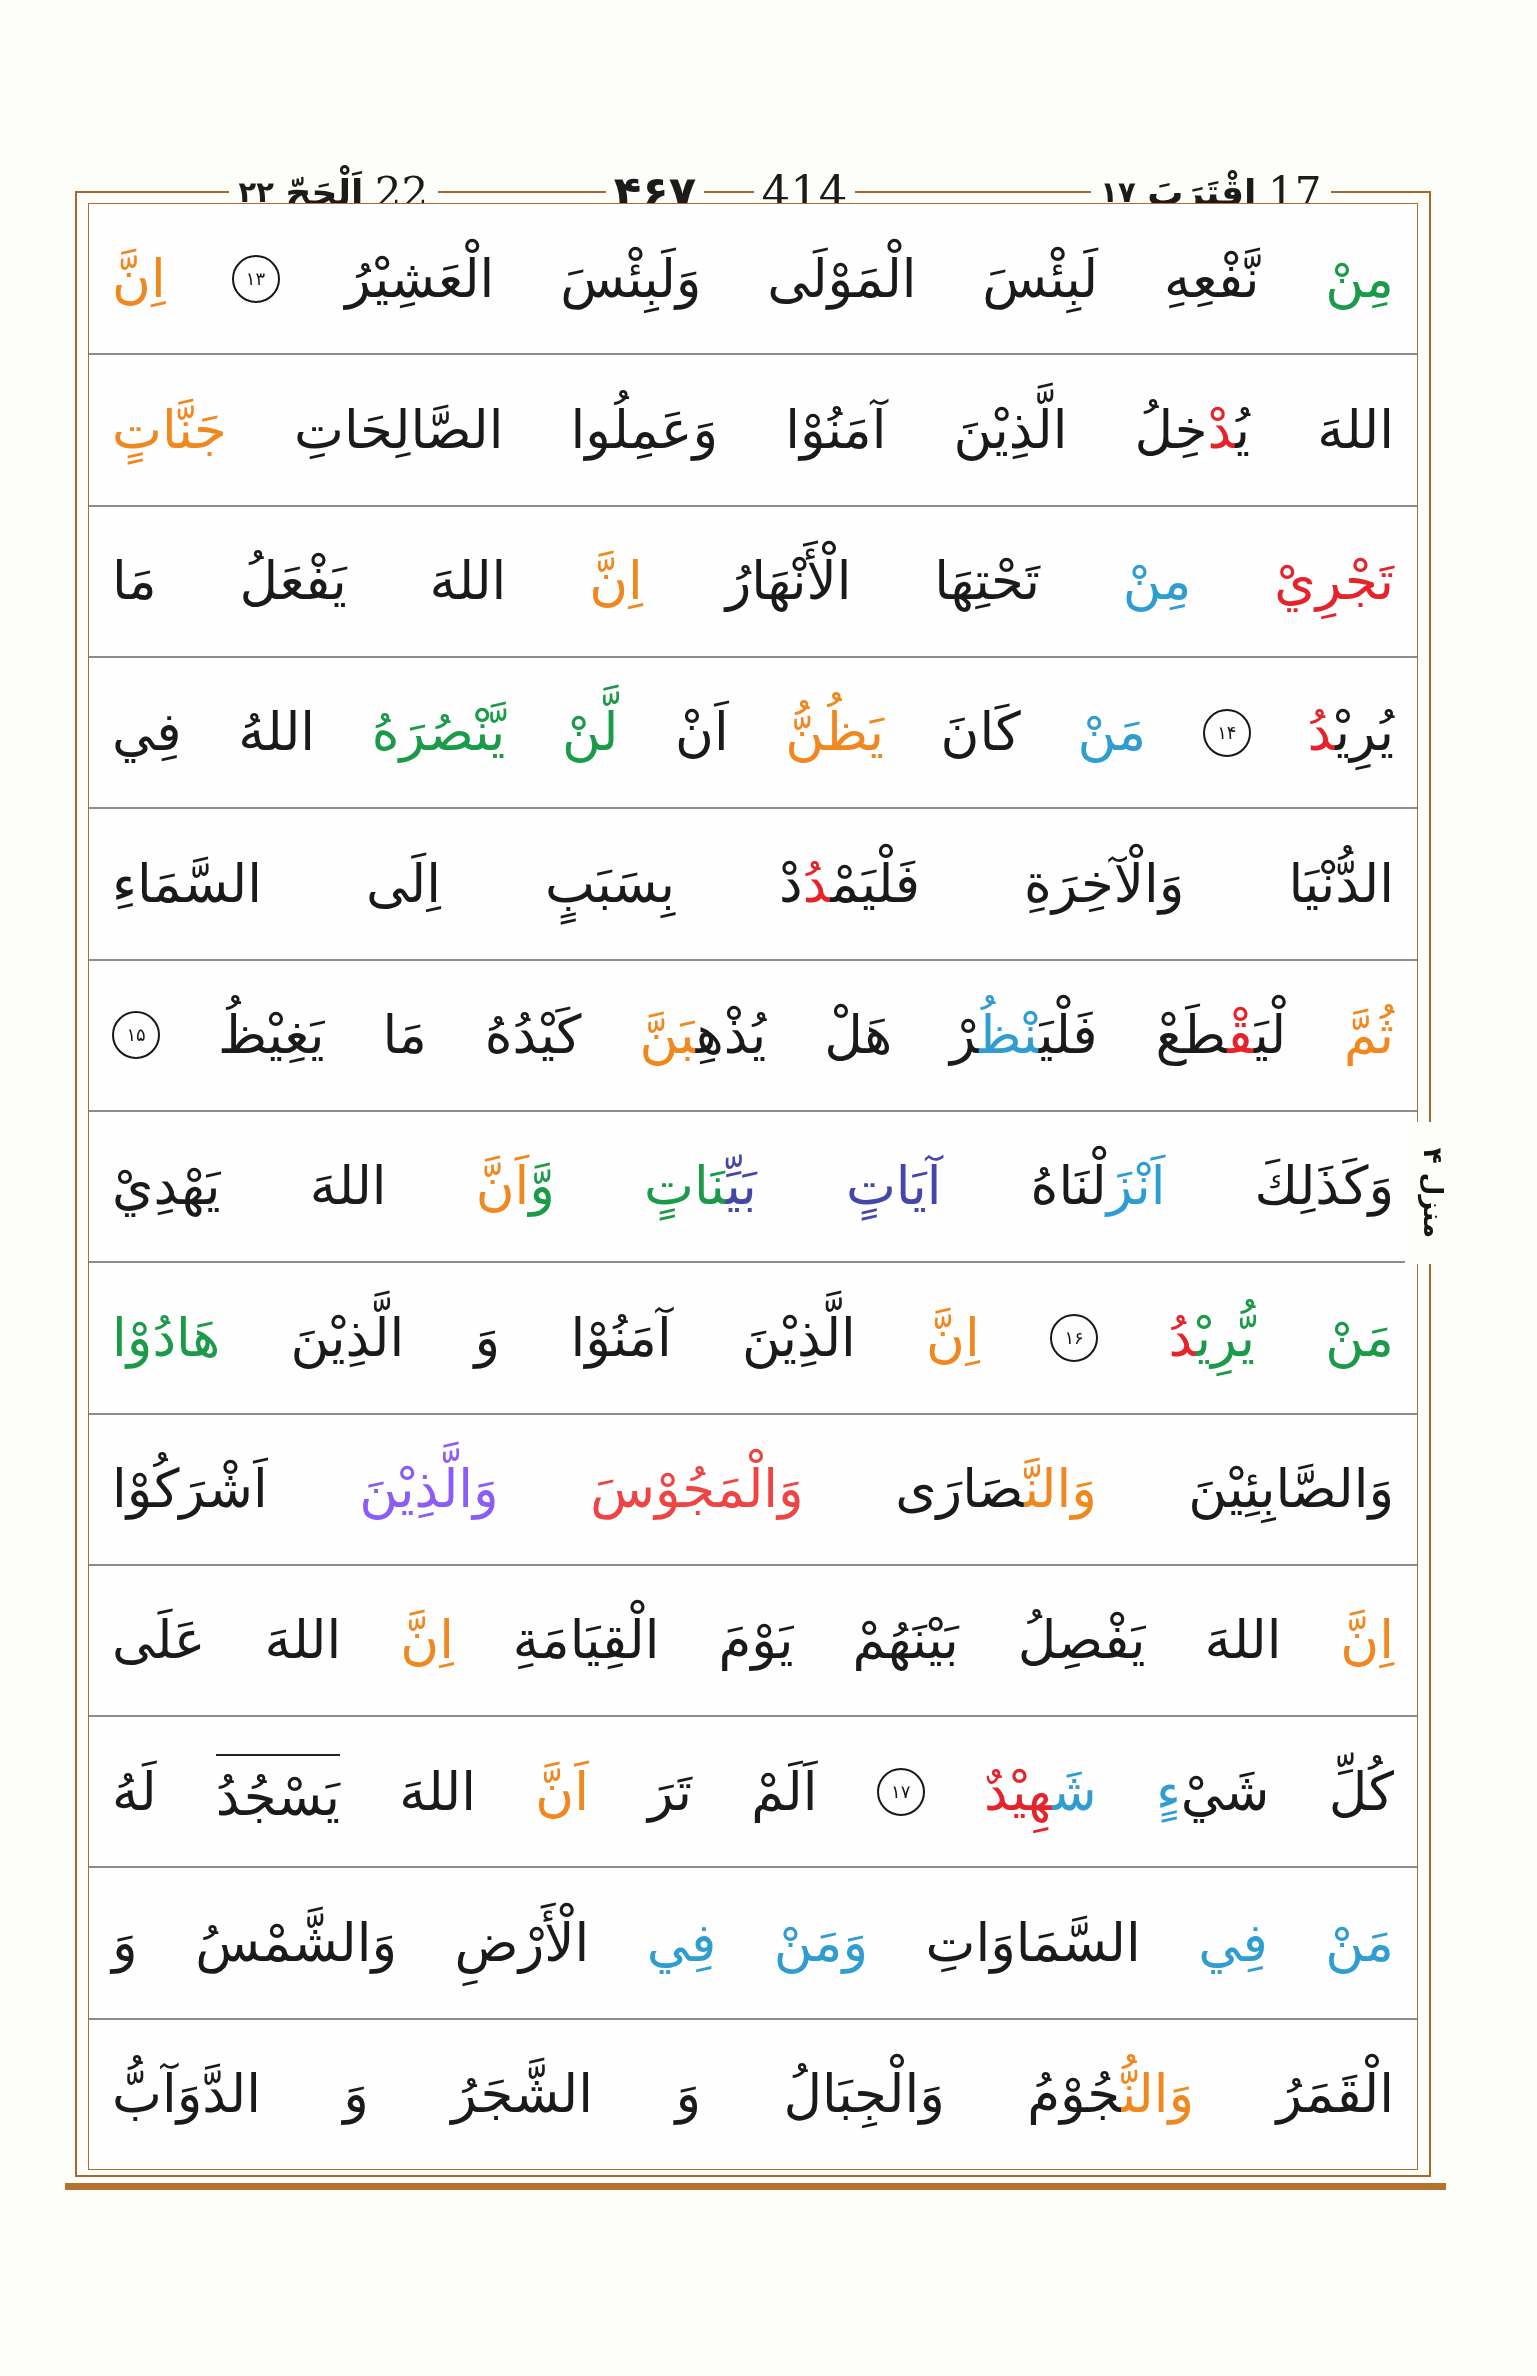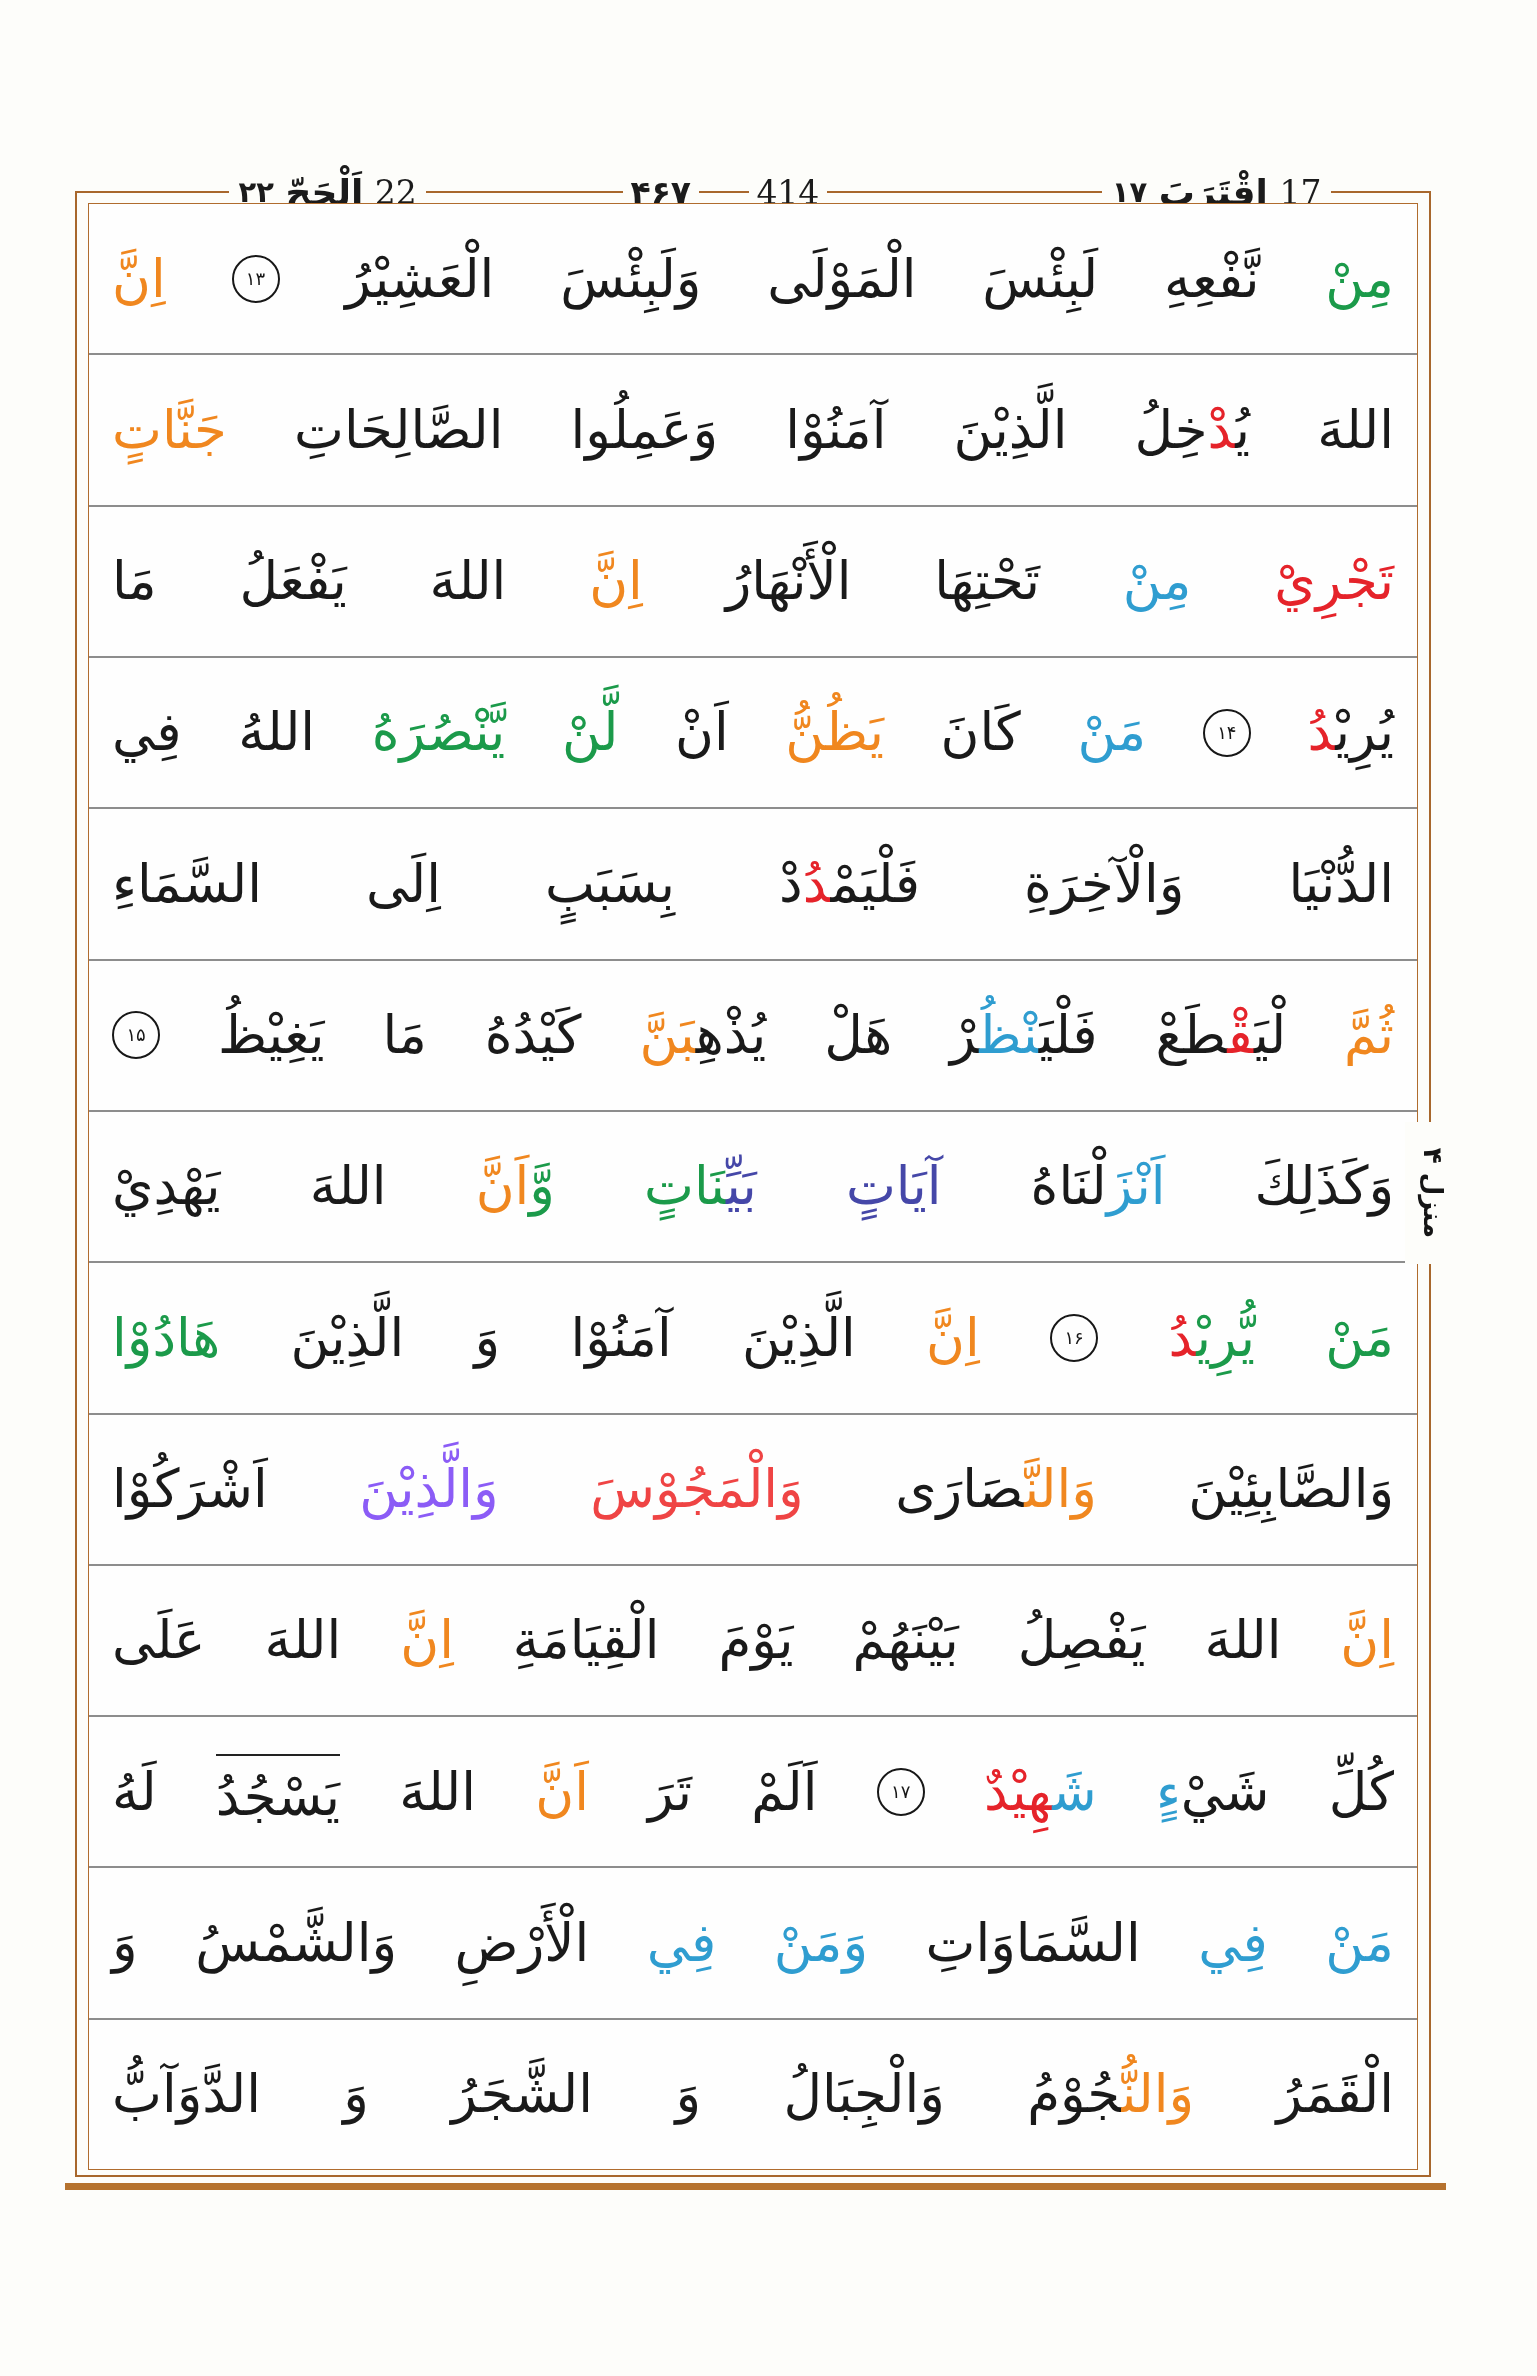--- a/index.html
+++ b/index.html
@@ -19,25 +19,25 @@
   .hl-a{width:154px;}
   .hl-b{flex:0.75;}
   .hl-c{width:50px;}
   .hl-d{flex:1.05;}
   .hl-e{width:100px;}
   .hdr-label{
     display:flex;align-items:center;gap:11.5px;padding:0 9.6px;
     font-size:32px;color:#1b1b1b;white-space:nowrap;direction:ltr;
   }
   .hdr-arabic{font-size:36px;font-weight:bold;}
-  .hdr-west{font-family:"DejaVu Serif",serif;font-size:33px;}
+  .hdr-west{font-family:"DejaVu Serif",serif;font-size:42px;}
   .hdr-urdu{font-size:29px;font-weight:bold;}
   .hdr-num{
     display:flex;align-items:center;padding:0 7.7px;
-    font-size:33px;color:#1b1b1b;text-align:center;
+    font-size:45px;color:#1b1b1b;text-align:center;
   }
   
   .outer-box{
     position:absolute;left:75px;top:192px;width:1356px;height:1985px;
     border:2.9px solid #a8672c;border-top:none;box-sizing:border-box;
   }
   .inner-box{
     position:absolute;left:88px;top:203px;width:1330px;height:1967px;
     border:1.9px solid #b06c2e;box-sizing:border-box;
     background:#fefefe;

